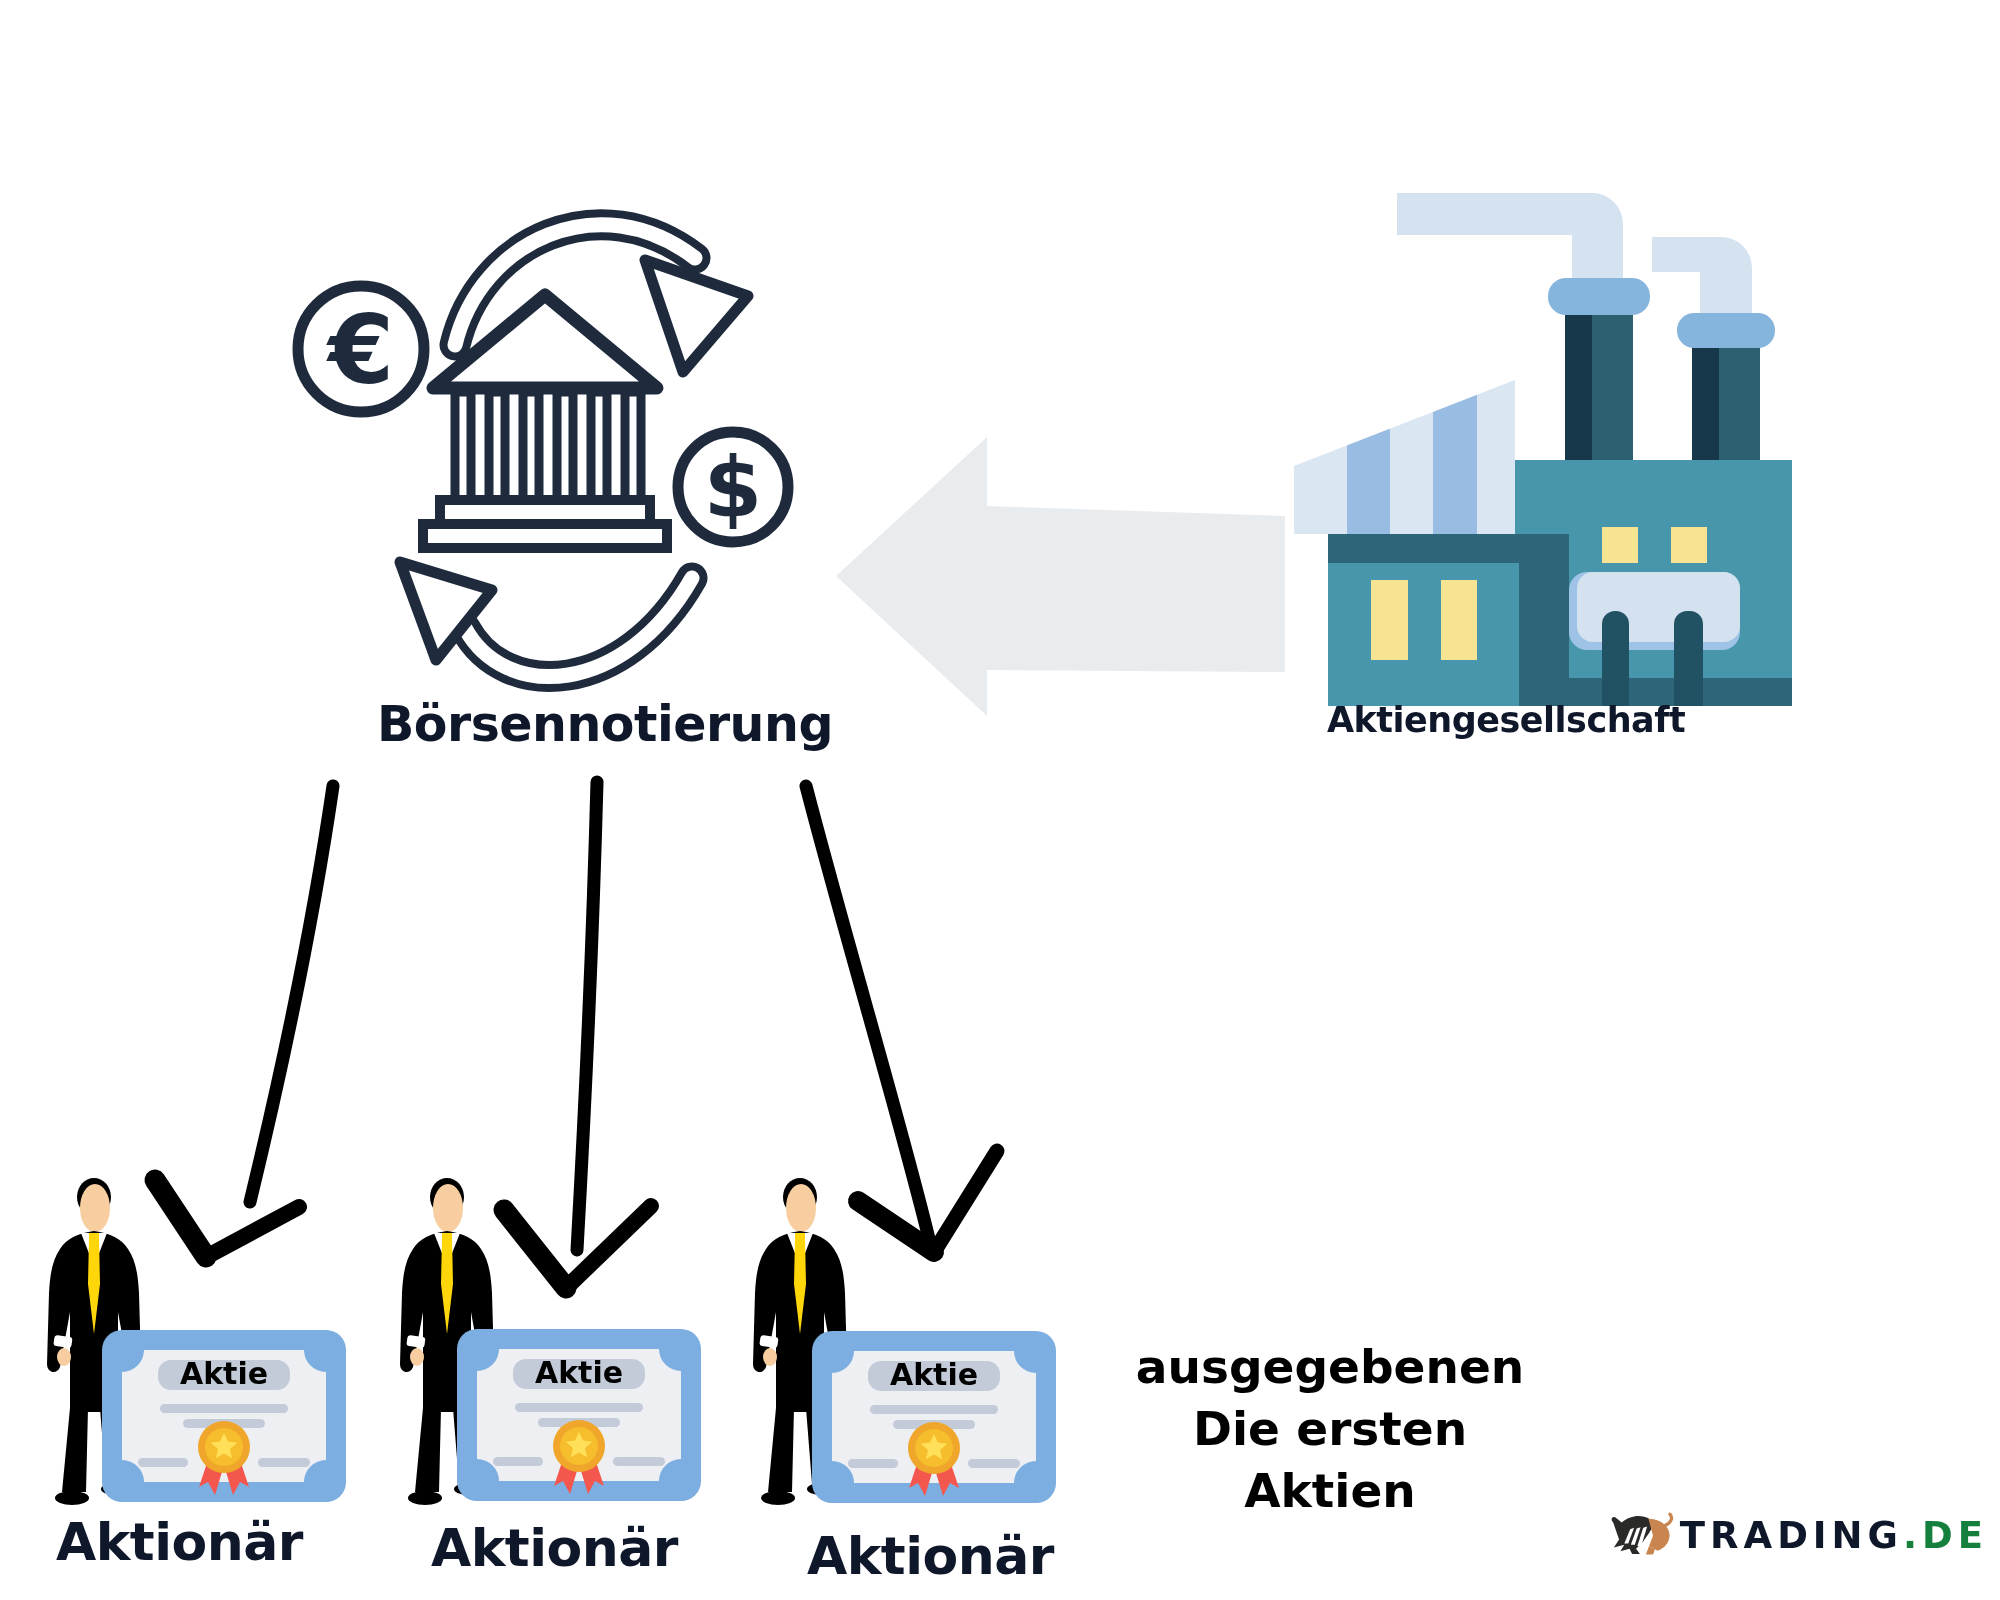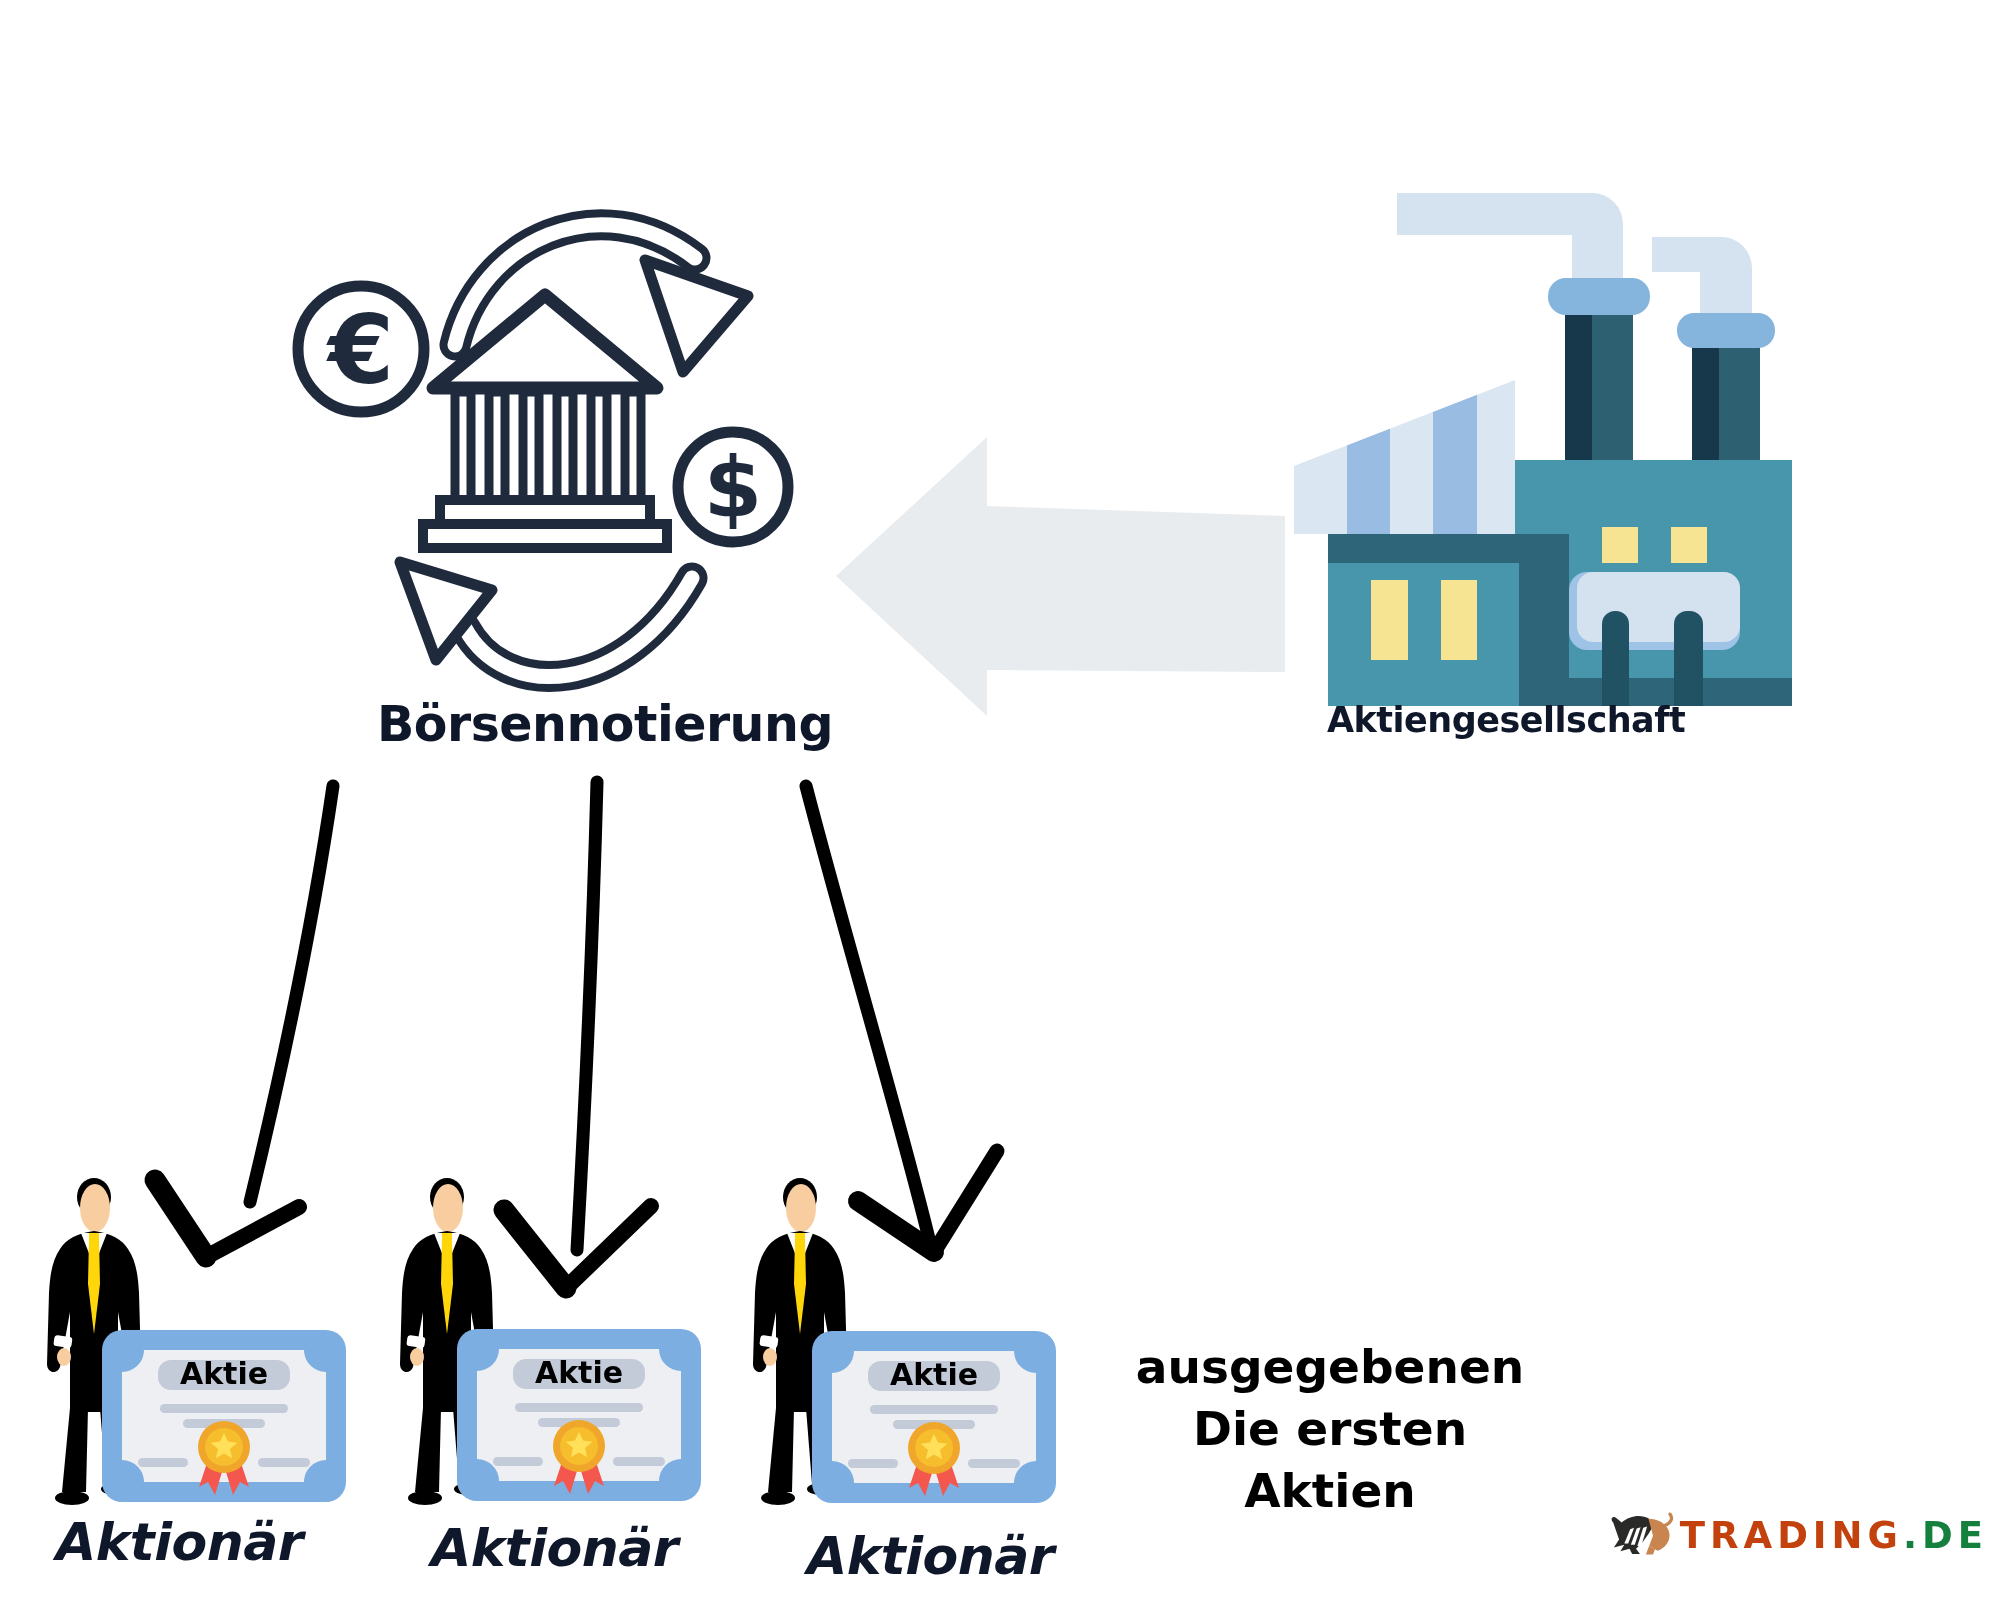--- a/index.html
+++ b/index.html
@@ -2,21 +2,21 @@
 <html><head>
 <meta charset="utf-8">
 <style>
   html,body{margin:0;padding:0;background:#fff;}
   #canvas{position:relative;width:2000px;height:1600px;background:#fff;overflow:hidden;
           font-family:"DejaVu Sans","Liberation Sans",sans-serif;}
   .abs{position:absolute;}
   .label{font-weight:800;color:#0f172a;text-align:left;letter-spacing:-0.5px;}
   .lbl-exchange{left:377px;top:696px;width:400px;font-size:49px;}
   .lbl-company{left:1327px;top:700px;width:400px;font-size:35px;}
-  .lbl-holder{width:300px;font-size:52px;font-style:italic;}
+  .lbl-holder{width:300px;font-size:52px;}
   .caption{left:1130px;top:1336px;width:400px;font-size:47px;font-weight:800;
            text-align:center;line-height:62px;color:#000;}
   .logo{left:1608px;top:1498px;width:380px;height:74px;display:flex;align-items:center;}
   .logo-text{font-size:37px;font-weight:800;letter-spacing:5px;white-space:nowrap;}
   svg{display:block;}
   svg text{font-family:"DejaVu Sans","Liberation Sans",sans-serif;}
 </style>
 </head>
 <body>
 
@@ -196,17 +196,17 @@
   <div class="abs logo">
     <svg width="104" height="66" viewBox="0 0 110 66">
       <path d="M 8 14 C 2 8 8 2 14 8 L 21 14 C 33 3 51 1 63 8 L 72 14 L 63 30 L 53 44 L 43 54 L 49 62 L 37 62 L 33 54 L 19 58 L 25 48 L 9 52 L 17 40 Z" fill="#2A2A28"></path>
       <path d="M 62 8 C 79 8 92 18 94 30 C 96 42 88 53 76 57 L 63 50 L 69 34 Z" fill="#C9854F"></path>
       <path d="M 63 50 L 58 63 L 69 63 L 72 55 Z" fill="#C9854F"></path>
       <path d="M 88 18 C 97 14 100 7 95 1" stroke="#C9854F" stroke-width="5" fill="none" stroke-linecap="round"></path>
       <polygon points="34,24 40,22 31,46 25,46" fill="#fff"></polygon>
       <polygon points="44,23 50,21 41,48 35,48" fill="#fff"></polygon>
       <polygon points="54,22 60,20 51,50 45,50" fill="#fff"></polygon>
     </svg>
-    <span class="logo-text" style="color:#c2410c">TRADING</span>
+    <span class="logo-text" style="color:#0f172a">TRADING</span>
       <span class="logo-text" style="color:#15803d">.DE</span>
   </div>
 
 </div>
 
 </body></html>

